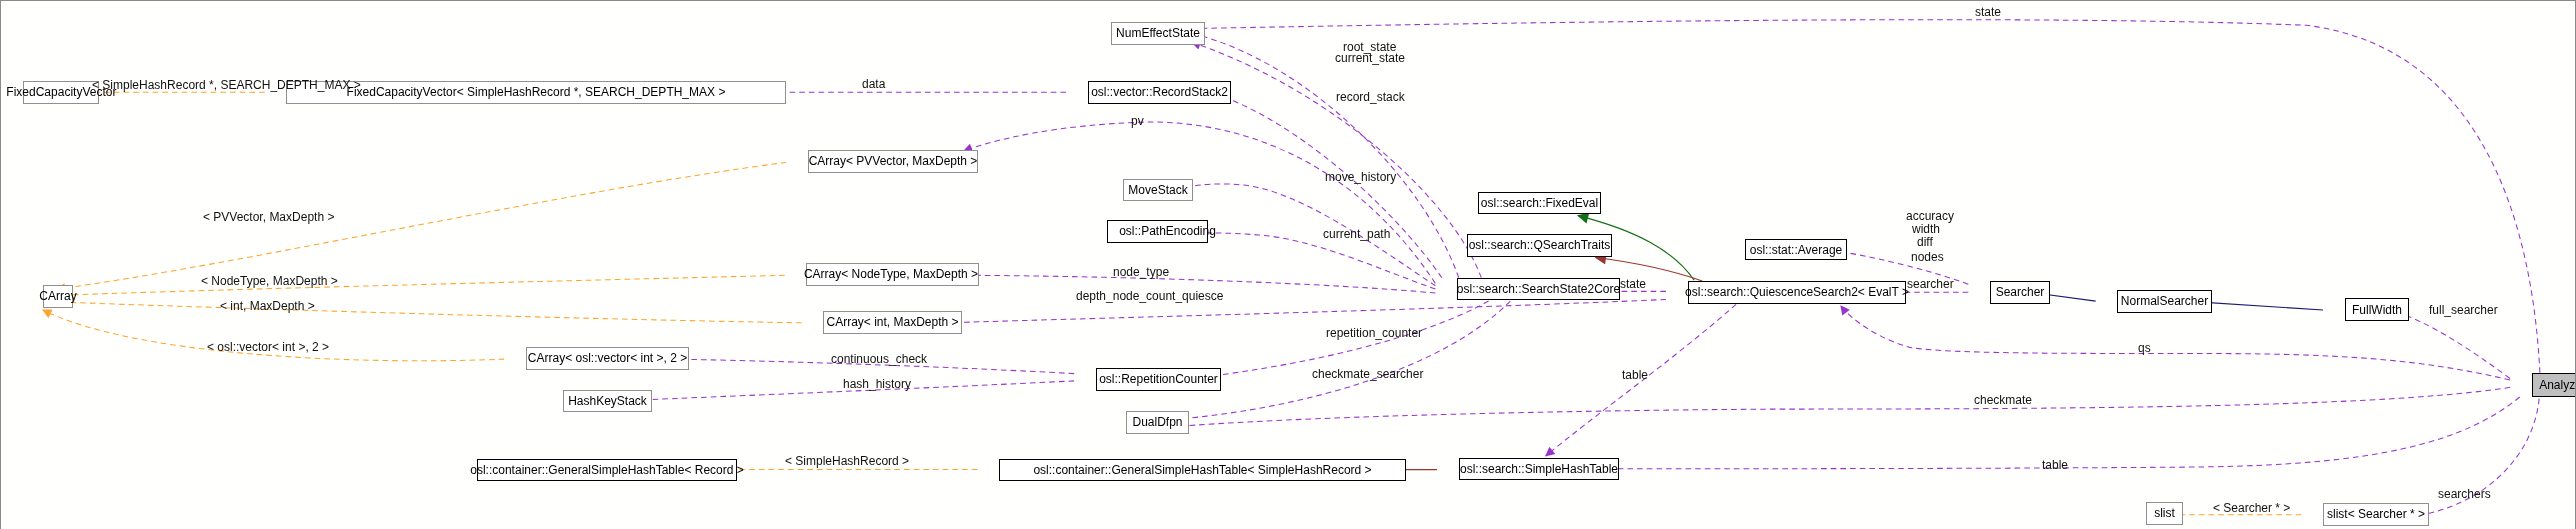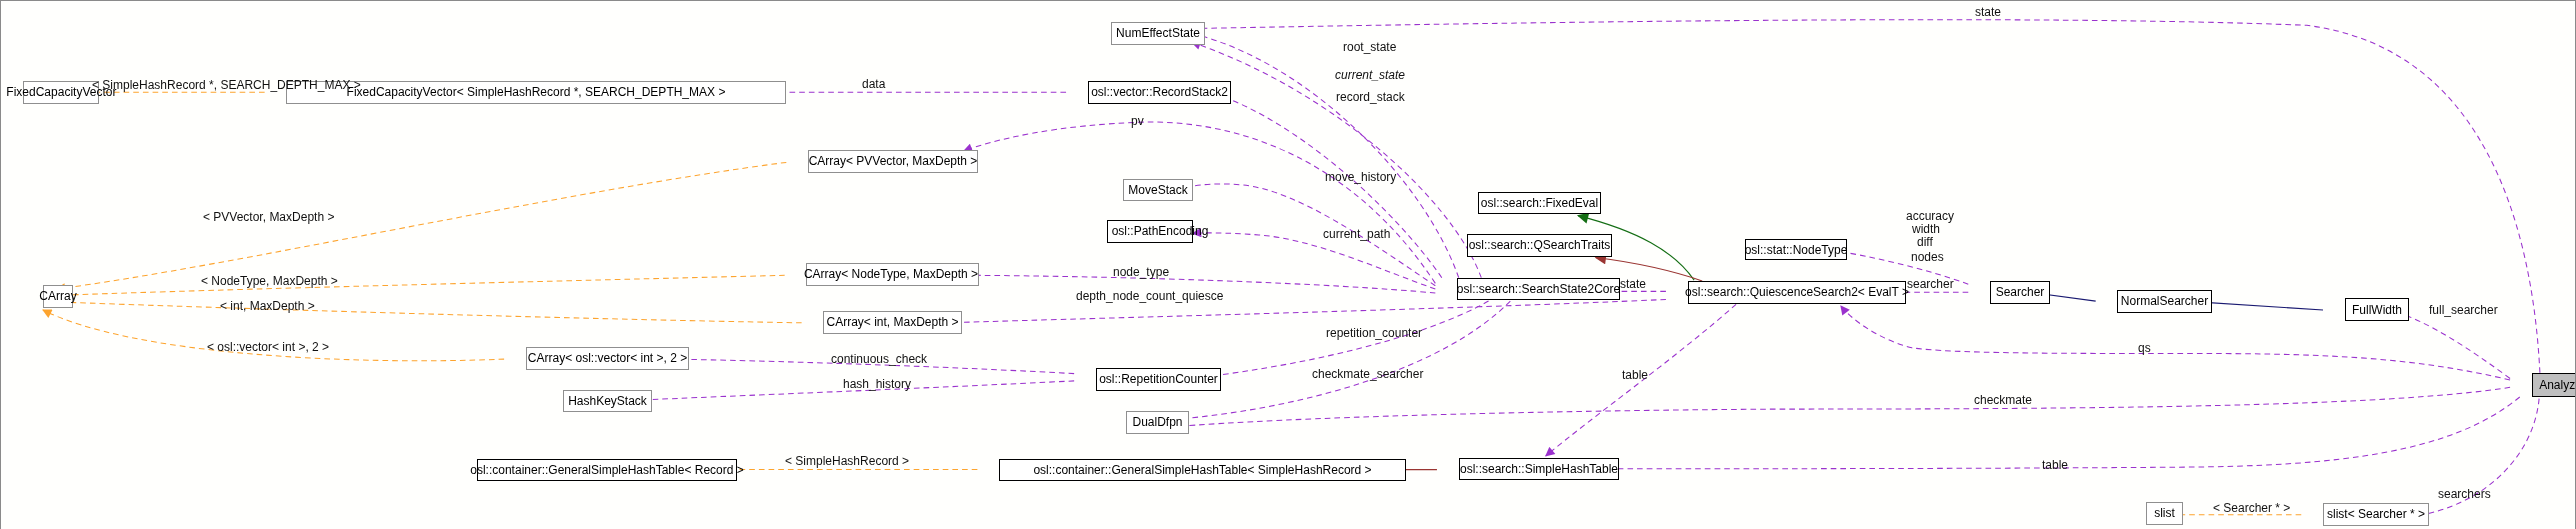--- a/index.html
+++ b/index.html
@@ -114,21 +114,21 @@
     </div>
   <div class="node" style="left:1090px;top:21px;width:94px;height:22.6px;">
       <span>NumEffectState</span>
     </div>
   <div class="node" style="left:787px;top:149px;width:170px;height:22.6px;">
       <span>CArray&lt; PVVector, MaxDepth &gt;</span>
     </div>
   <div class="node" style="left:1102px;top:178px;width:70px;height:22px;">
       <span>MoveStack</span>
     </div>
-  <div class="node bold" style="left:1086px;top:219px;width:86px;height:22.6px;padding-left:20px;">
+  <div class="node bold" style="left:1086px;top:219px;width:101px;height:22.6px;padding-left:20px;">
       <span>osl::PathEncoding</span>
     </div>
   <div class="node" style="left:785px;top:262px;width:173px;height:22.6px;justify-content:flex-end;">
       <span>CArray&lt; NodeType, MaxDepth &gt;</span>
     </div>
   <div class="node" style="left:802px;top:310px;width:139px;height:22.6px;">
       <span>CArray&lt; int, MaxDepth &gt;</span>
     </div>
   <div class="node" style="left:22px;top:284px;width:30px;height:22.6px;">
       <span>CArray</span>
@@ -160,21 +160,21 @@
   <div class="node bold" style="left:1457px;top:191px;width:123px;height:22px;">
       <span>osl::search::FixedEval</span>
     </div>
   <div class="node bold" style="left:1446px;top:233px;width:145px;height:22.6px;">
       <span>osl::search::QSearchTraits</span>
     </div>
   <div class="node bold" style="left:1667px;top:280px;width:218px;height:22.6px;">
       <span>osl::search::QuiescenceSearch2&lt; EvalT &gt;</span>
     </div>
   <div class="node bold" style="left:1724px;top:238px;width:102px;height:21px;">
-      <span>osl::stat::NodeType</span>
+      <span>osl::stat::Average</span>
     </div>
   <div class="node plain" style="left:1969px;top:280px;width:60px;height:22.6px;">
       <span>Searcher</span>
     </div>
   <div class="node plain" style="left:2096px;top:289px;width:95px;height:22.6px;">
       <span>NormalSearcher</span>
     </div>
   <div class="node bold" style="left:2324px;top:297px;width:64px;height:23.4px;">
       <span>FullWidth</span>
     </div>
@@ -183,21 +183,21 @@
     </div>
   <div class="node" style="left:2125px;top:501px;width:37px;height:22.6px;">
       <span>slist</span>
     </div>
   <div class="node" style="left:2302px;top:502px;width:106px;height:22.6px;">
       <span>slist&lt; Searcher * &gt;</span>
     </div>
 
   <span class="elabel" style="left:1974px;top:4.8px;">state</span>
   <span class="elabel" style="left:1342px;top:40px;">root_state</span>
-  <span class="elabel" style="left:1334px;top:68px;font-style:italic;">current_state</span>
+  <span class="elabel" style="left:1334px;top:51px;">current_state</span>
   <span class="elabel" style="left:1335px;top:90px;">record_stack</span>
   <span class="elabel" style="left:861px;top:77px;">data</span>
   <span class="elabel" style="left:91px;top:78px;">&lt; SimpleHashRecord *, SEARCH_DEPTH_MAX &gt;</span>
   <span class="elabel" style="left:1130px;top:114px;">pv</span>
   <span class="elabel" style="left:1324px;top:170px;">move_history</span>
   <span class="elabel" style="left:1322px;top:227px;">current_path</span>
   <span class="elabel" style="left:1112px;top:265px;">node_type</span>
   <span class="elabel" style="left:1075px;top:289px;">depth_node_count_quiesce</span>
   <span class="elabel" style="left:202px;top:210px;">&lt; PVVector, MaxDepth &gt;</span>
   <span class="elabel" style="left:200px;top:274px;">&lt; NodeType, MaxDepth &gt;</span>

